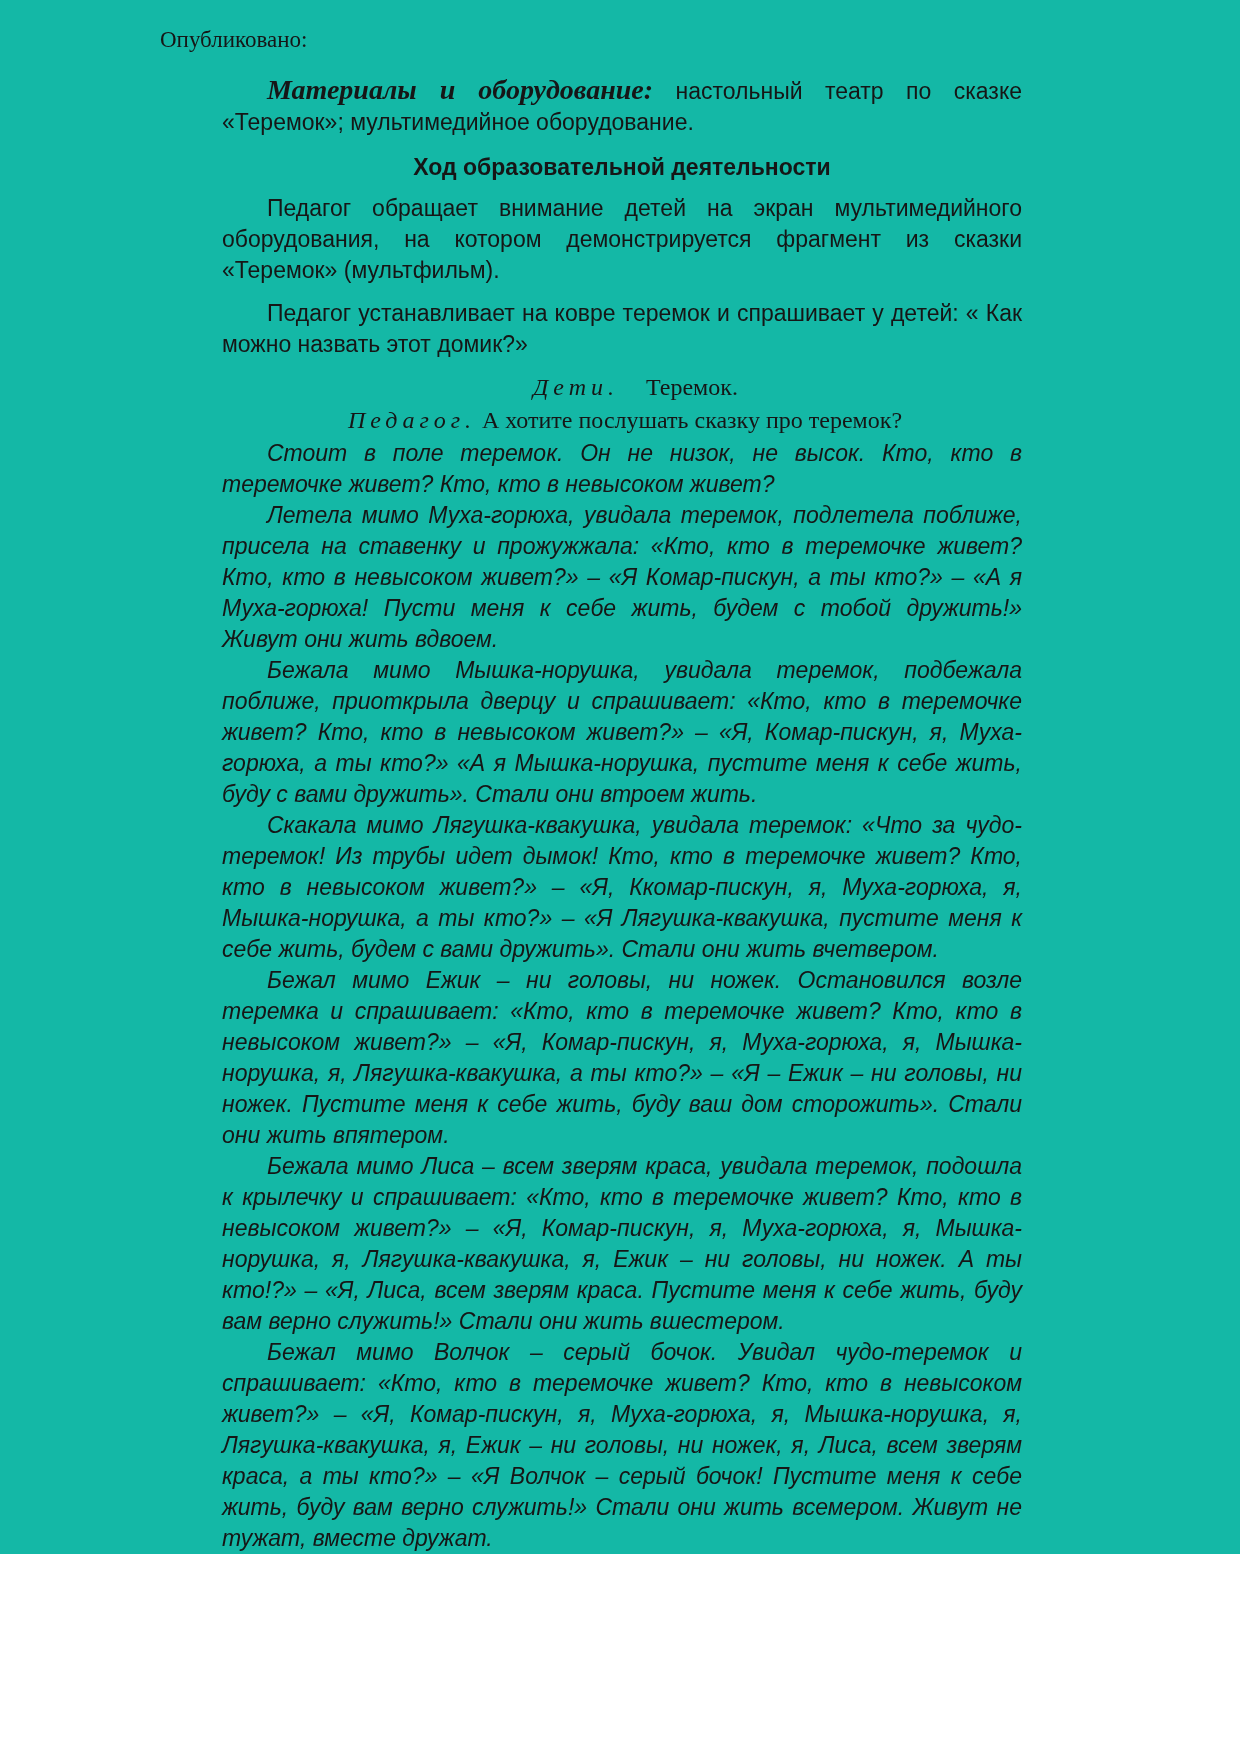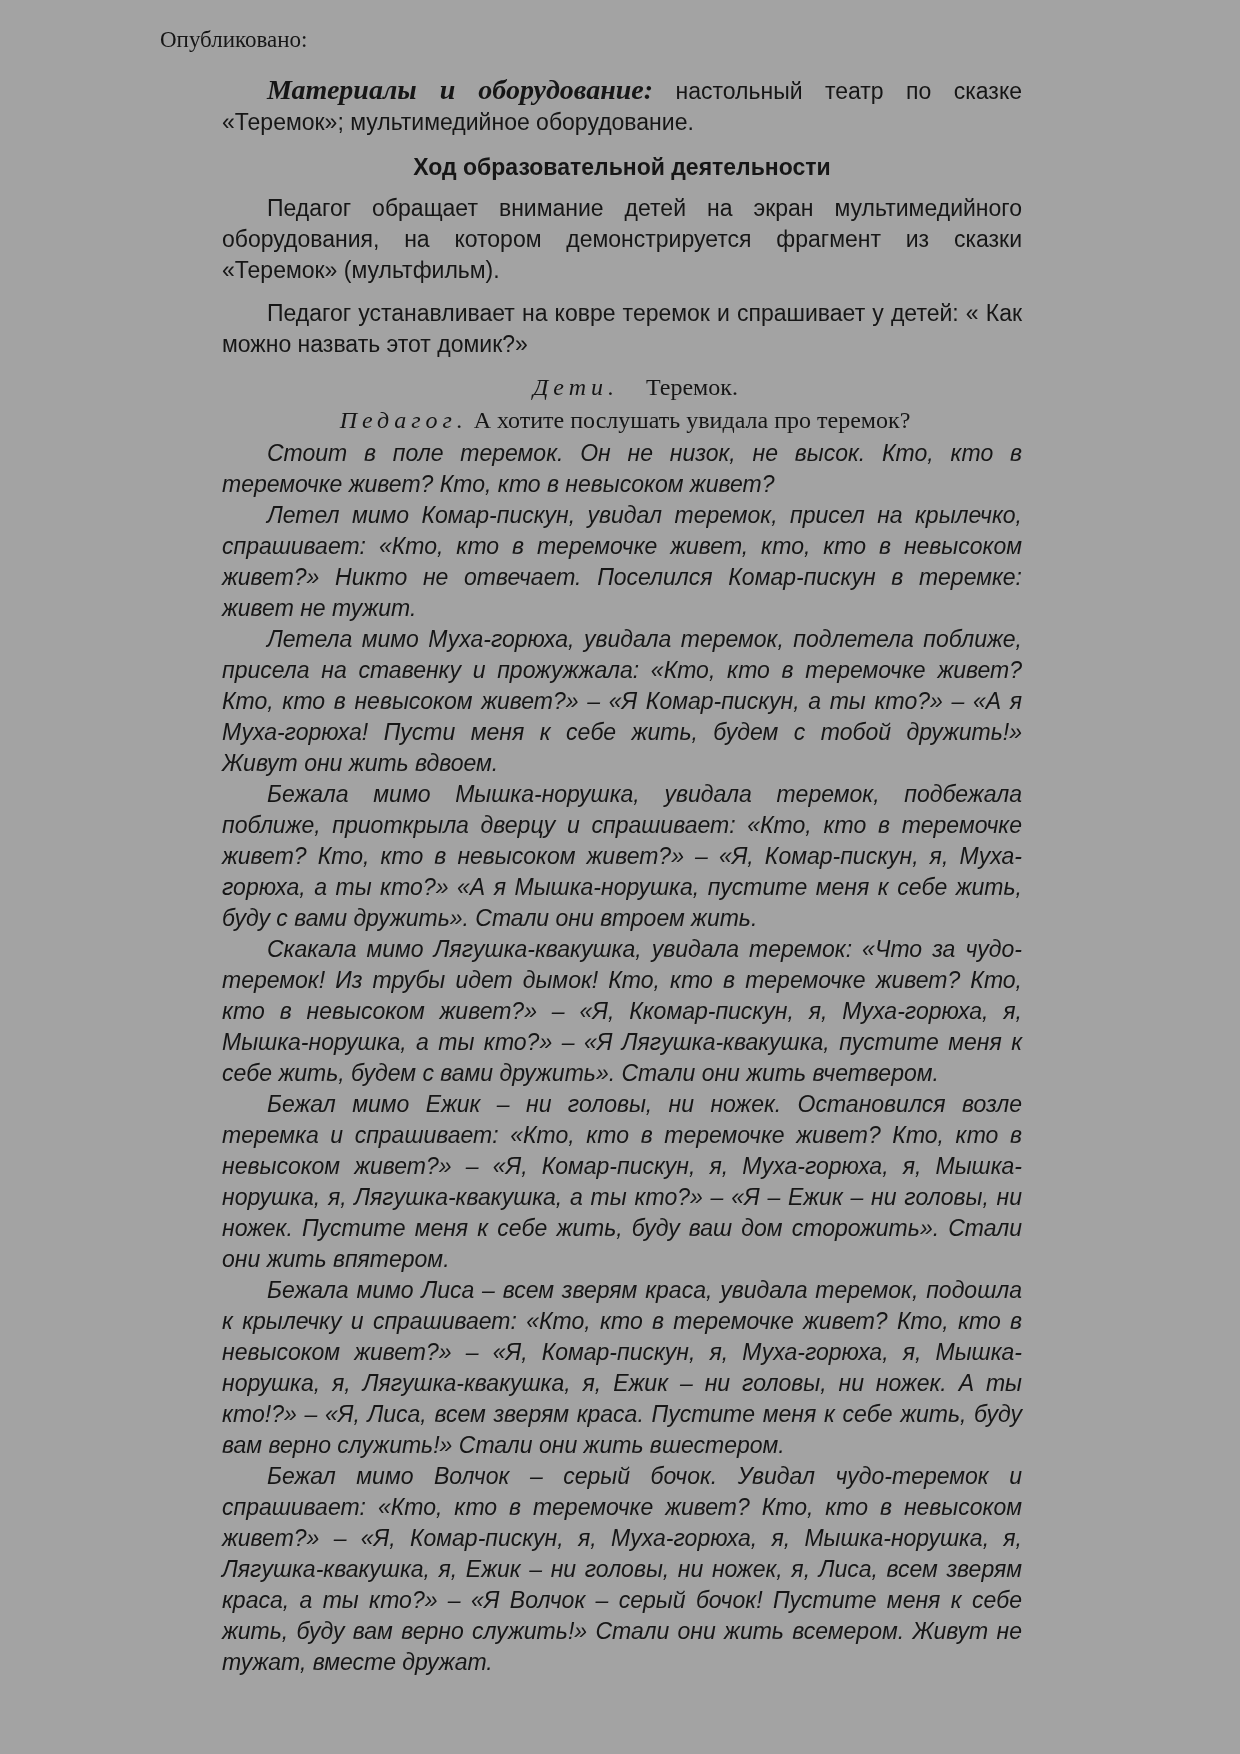--- a/index.html
+++ b/index.html
@@ -4,23 +4,23 @@
 <style>
   html, body {
     margin: 0;
     padding: 0;
     background: #ffffff;
     color: #161616;
   }
   .page {
     position: relative;
     width: 1240px;
-    height: 1754px;
+    height: 1554px;
     margin: 0 auto;
-    background: #a3a3a3;
+    background: #14b8a6;
     font-family: "Liberation Serif", serif;
     overflow: hidden;
   }
   .pub-header {
     padding: 24px 0 0 160px;
     font-size: 23px;
     line-height: 32px;
     font-family: "Liberation Serif", serif;
   }
   .pub-header .link {
@@ -100,23 +100,22 @@
     <p class="materials">
       <span class="materials-label">Материалы и оборудование:</span><span> настольный театр по сказке «Теремок»; мультимедийное оборудование.</span>
     </p>
 
     <h2 class="section-title">Ход образовательной деятельности</h2>
 
     <div id="paragraphs">
         <p class="para normal">Педагог обращает внимание детей на экран мультимедийного оборудования, на котором демонстрируется фрагмент из сказки «Теремок» (мультфильм).</p>
         <p class="para normal">Педагог устанавливает на ковре теремок и спрашивает у детей: « Как можно назвать этот домик?»</p>
         <p class="para dialog"><span class="speaker">Дети.</span><span class="dialog-text">Теремок.</span></p>
-        <p class="para dialog"><span class="speaker">Педагог.</span><span class="dialog-text">А хотите послушать увидала про теремок?</span></p>
+        <p class="para dialog"><span class="speaker">Педагог.</span><span class="dialog-text">А хотите послушать сказку про теремок?</span></p>
         <p class="para italic">Стоит в поле теремок. Он не низок, не высок. Кто, кто в теремочке живет? Кто, кто в невысоком живет?</p>
-        <p class="para italic">Летел мимо Комар-пискун, увидал теремок, присел на крылечко, спрашивает: «Кто, кто в теремочке живет, кто, кто в невысоком живет?» Никто не отвечает. Поселился Комар-пискун в теремке: живет не тужит.</p>
         <p class="para italic">Летела мимо Муха-горюха, увидала теремок, подлетела поближе, присела на ставенку и прожужжала: «Кто, кто в теремочке живет? Кто, кто в невысоком живет?» – «Я Комар-пискун, а ты кто?» – «А я Муха-горюха! Пусти меня к себе жить, будем с тобой дружить!» Живут они жить вдвоем.</p>
         <p class="para italic">Бежала мимо Мышка-норушка, увидала теремок, подбежала поближе, приоткрыла дверцу и спрашивает: «Кто, кто в теремочке живет? Кто, кто в невысоком живет?» – «Я, Комар-пискун, я, Муха-горюха, а ты кто?» «А я Мышка-норушка, пустите меня к себе жить, буду с вами дружить». Стали они втроем жить.</p>
         <p class="para italic">Скакала мимо Лягушка-квакушка, увидала теремок: «Что за чудо-теремок! Из трубы идет дымок! Кто, кто в теремочке живет? Кто, кто в невысоком живет?» – «Я, Ккомар-пискун, я, Муха-горюха, я, Мышка-норушка, а ты кто?» – «Я Лягушка-квакушка, пустите меня к себе жить, будем с вами дружить». Стали они жить вчетвером.</p>
         <p class="para italic">Бежал мимо Ежик – ни головы, ни ножек. Остановился возле теремка и спрашивает: «Кто, кто в теремочке живет? Кто, кто в невысоком живет?» – «Я, Комар-пискун, я, Муха-горюха, я, Мышка-норушка, я, Лягушка-квакушка, а ты кто?» – «Я – Ежик – ни головы, ни ножек. Пустите меня к себе жить, буду ваш дом сторожить». Стали они жить впятером.</p>
         <p class="para italic">Бежала мимо Лиса – всем зверям краса, увидала теремок, подошла к крылечку и спрашивает: «Кто, кто в теремочке живет? Кто, кто в невысоком живет?» – «Я, Комар-пискун, я, Муха-горюха, я, Мышка-норушка, я, Лягушка-квакушка, я, Ежик – ни головы, ни ножек. А ты кто!?» – «Я, Лиса, всем зверям краса. Пустите меня к себе жить, буду вам верно служить!» Стали они жить вшестером.</p>
         <p class="para italic">Бежал мимо Волчок – серый бочок. Увидал чудо-теремок и спрашивает: «Кто, кто в теремочке живет? Кто, кто в невысоком живет?» – «Я, Комар-пискун, я, Муха-горюха, я, Мышка-норушка, я, Лягушка-квакушка, я, Ежик – ни головы, ни ножек, я, Лиса, всем зверям краса, а ты кто?» – «Я Волчок – серый бочок! Пустите меня к себе жить, буду вам верно служить!» Стали они жить всемером. Живут не тужат, вместе дружат.</p>
       </div>
 
   </div>
 

